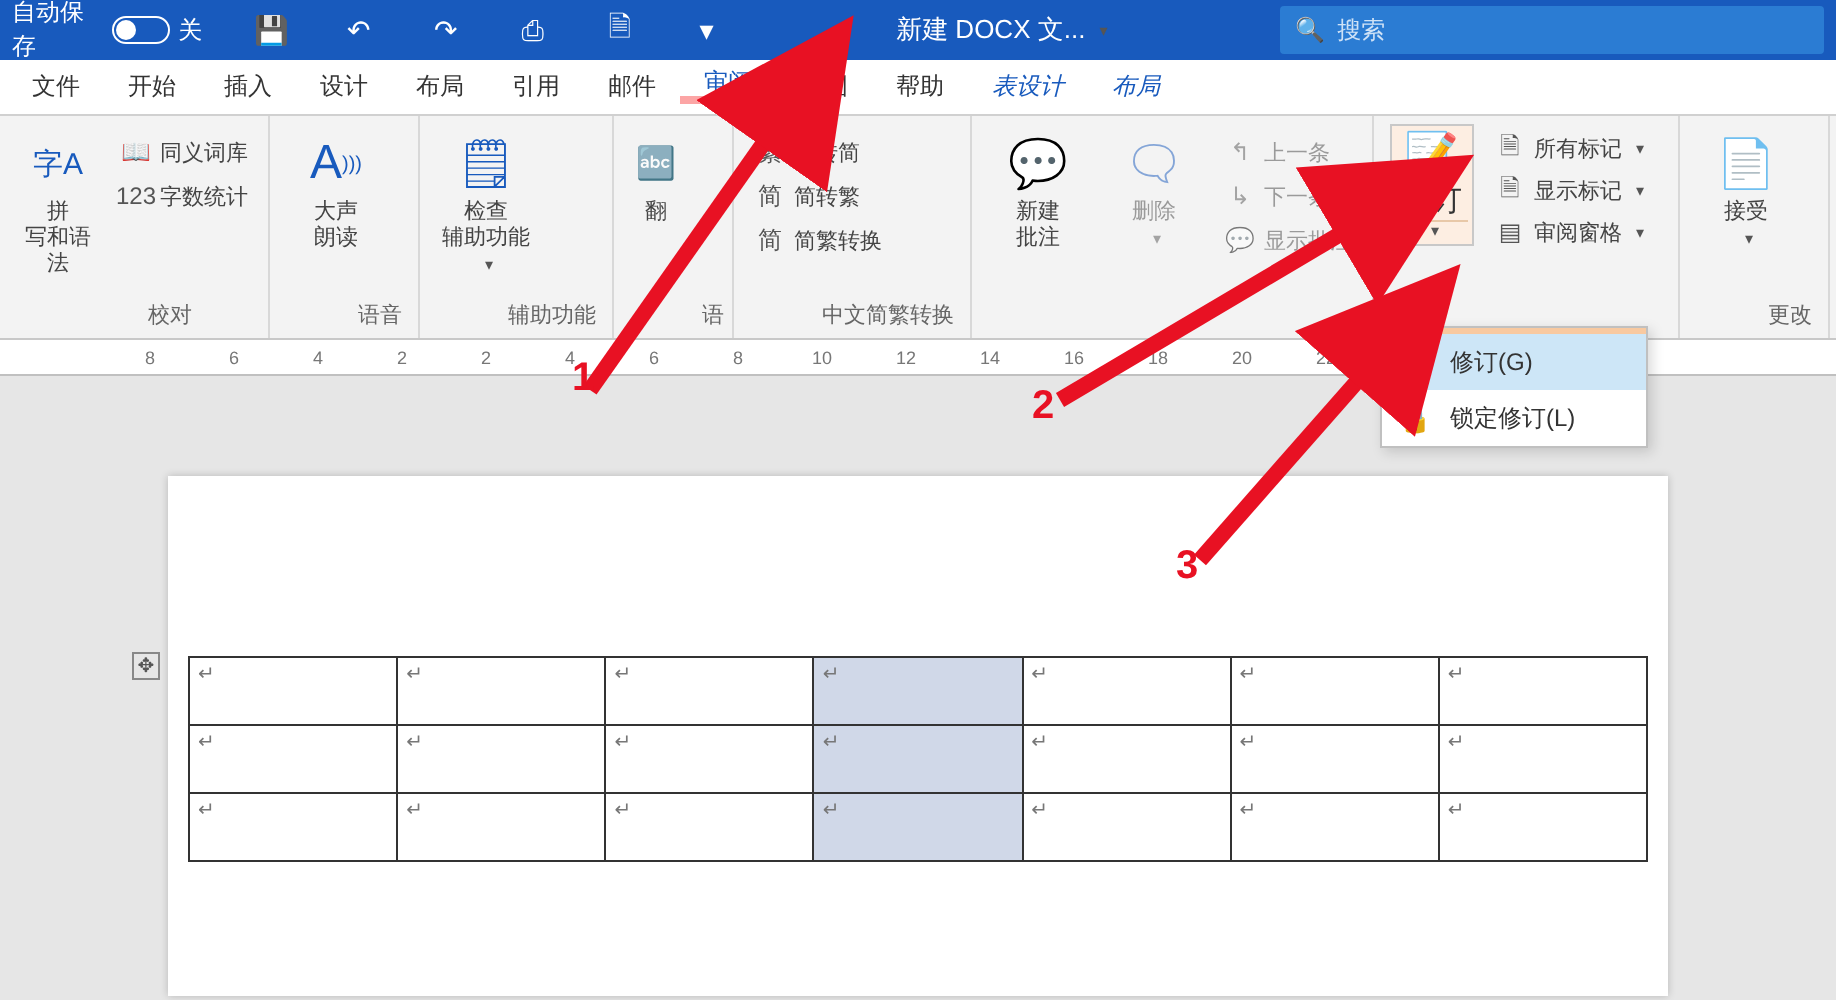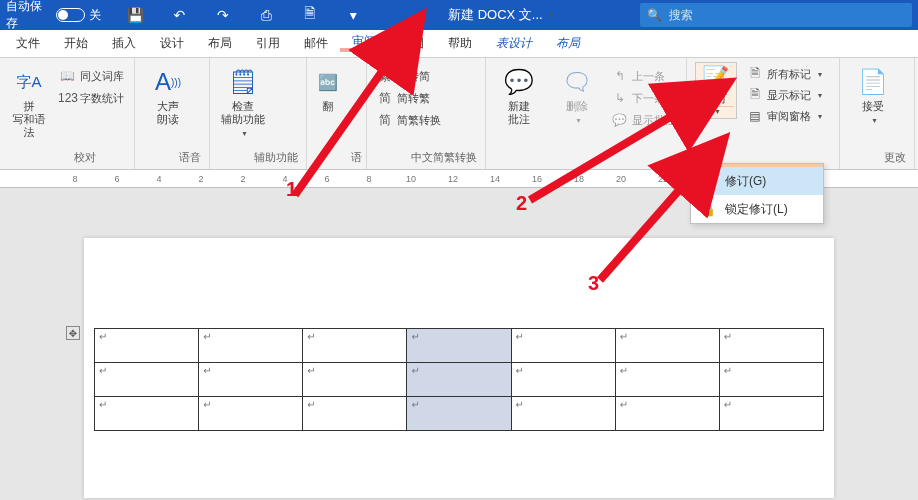--- a/index.html
+++ b/index.html
@@ -210,21 +210,21 @@
           </div>
       </div>
     </div>
     <div class="group-label">&nbsp;</div>
   </div>
 
   <div class="group">
     <div class="group-body">
       <div class="revise-split active-btn" style="width:42px;padding:2px">
         <div class="icon" style="font-size:22px;color:#185abd">📝</div>
-        <div class="lbl" style="font-size:11px">修订</div>
+        <div class="lbl" style="font-size:15px">修订</div>
         <div class="drop-arrow" style="border-top:1px solid #e8c8a8;width:100%;text-align:center">▾</div>
       </div>
       <div class="track-side">
         <div class="small-btn">
             <span class="si">🗎</span>
             <span>所有标记</span>
             <span class="drop-arrow">▾</span>
           </div>
         <div class="small-btn">
             <span class="si">🗎</span>

